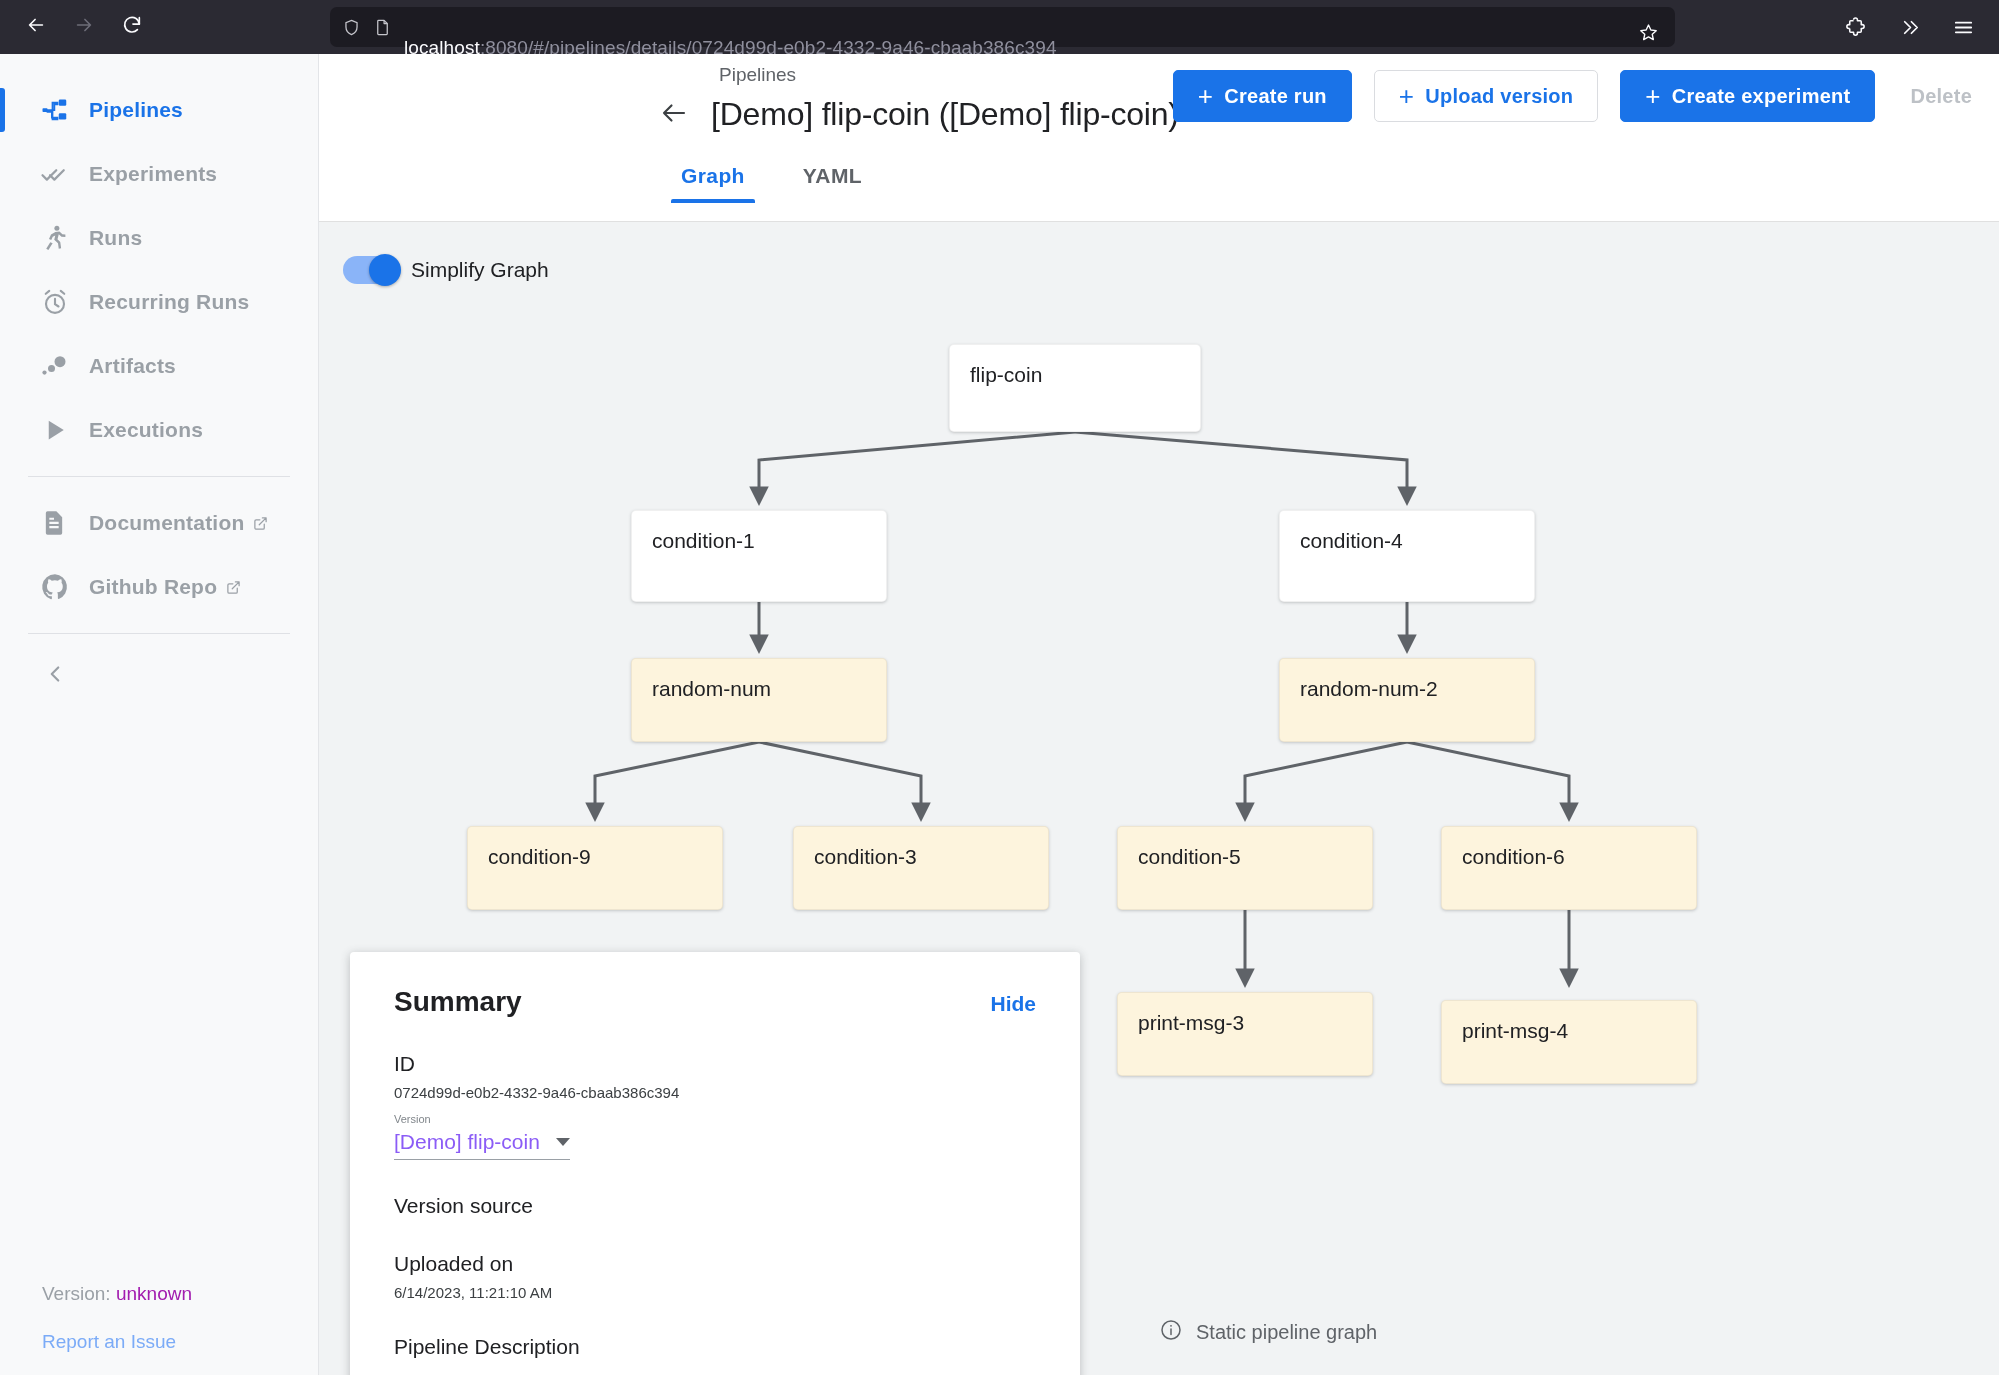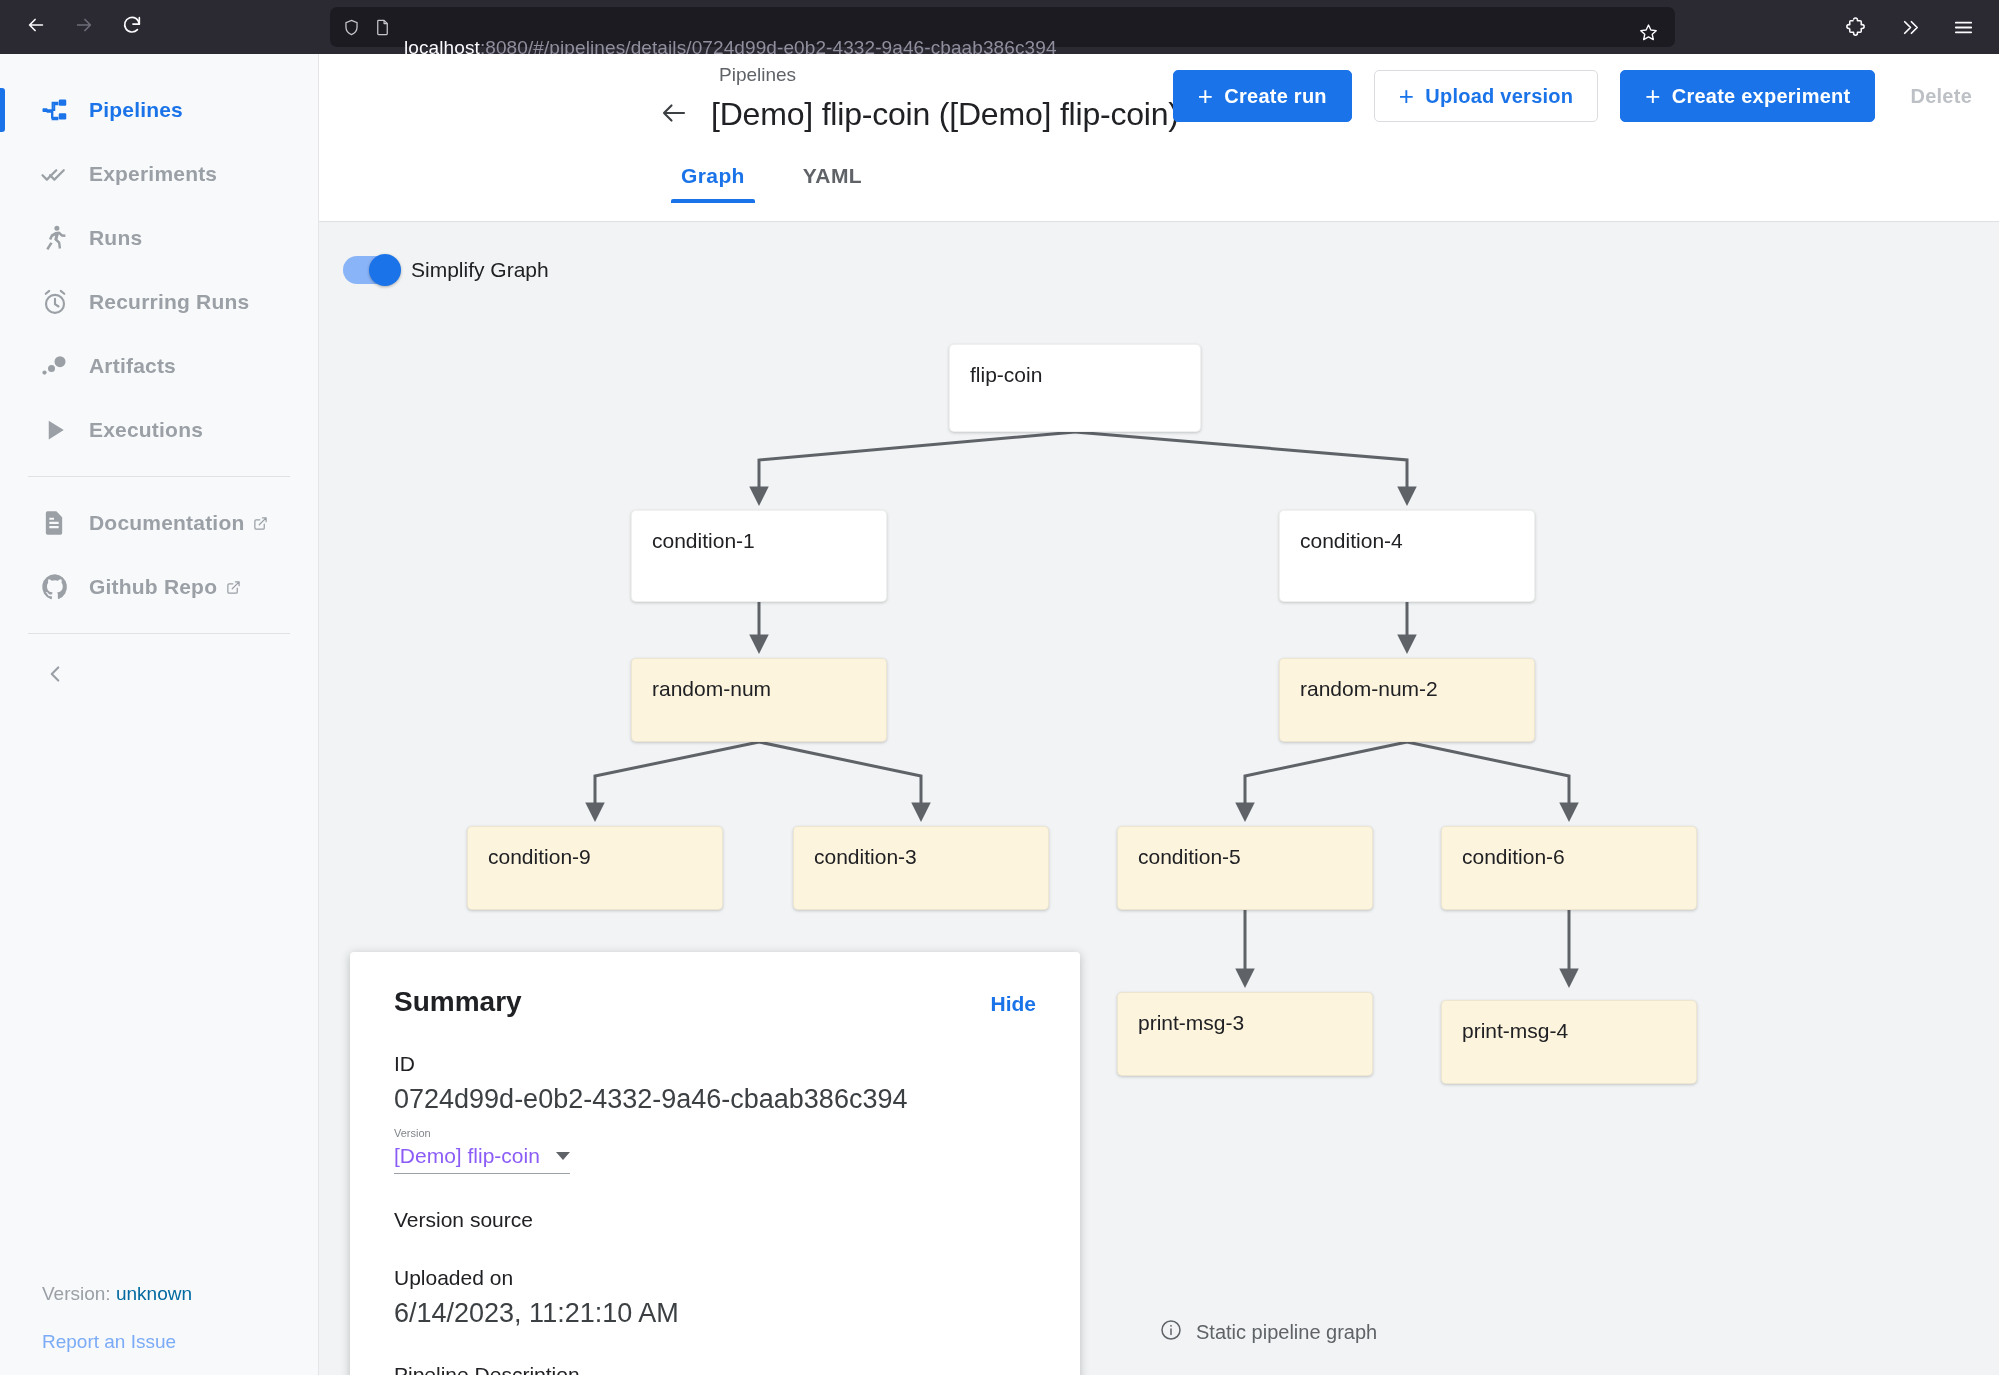--- a/index.html
+++ b/index.html
@@ -82,21 +82,21 @@
   .ext-ico svg { width: 15px; height: 15px; }
   .collapse-btn {
     display: flex; align-items: center; height: 56px; padding-left: 42px;
     color: #9aa0a6;
   }
   .side-footer {
     position: absolute; left: 0; bottom: 22px; width: 319px; padding-left: 42px;
     font-size: 19px;
   }
   .side-footer .vrow { color: #9aa0a6; margin-bottom: 26px; }
-  .side-footer .vrow a { color: #0369a1; text-decoration: none; margin-top: 20px; }
+  .side-footer .vrow a { color: #a21caf; text-decoration: none; margin-top: 20px; }
   .side-footer .issue { color: #7babf7; }
 
   
   .main {
     position: absolute; left: 319px; top: 0;
     width: 1680px; height: 1321px; background: #fff;
   }
 
   .topbar { position: relative; height: 110px; padding: 0 28px; }
   .breadcrumb {
@@ -194,21 +194,21 @@
     width: 730px;
     background: #fff;
     border-radius: 4px;
     box-shadow: 0 2px 10px rgba(60,64,67,.3);
     padding: 34px 44px 30px 44px;
   }
   .sum-head { display: flex; align-items: baseline; justify-content: space-between; }
   .sum-title { font-size: 28px; font-weight: bold; color: #202124; }
   .sum-hide { font-size: 21px; font-weight: bold; color: #1a73e8; cursor: pointer; }
   .sum-label { font-size: 21px; color: #202124; margin-top: 34px; }
-  .sum-value { font-size: 27px; color: #3c4043; margin-top: 8px; }
+  .sum-value { font-size: 15px; color: #3c4043; margin-top: 8px; }
   .sum-sublabel { font-size: 11px; color: #80868b; margin-top: 12px; }
   .sum-select {
     display: inline-flex; align-items: center; gap: 16px;
     font-size: 21px; color: #8b5cf6;
     border-bottom: 1px solid #9aa0a6;
     padding-bottom: 5px; margin-top: 5px; cursor: pointer;
   }
   .sum-select .caret {
     width: 0; height: 0;
     border-left: 7px solid transparent; border-right: 7px solid transparent;

